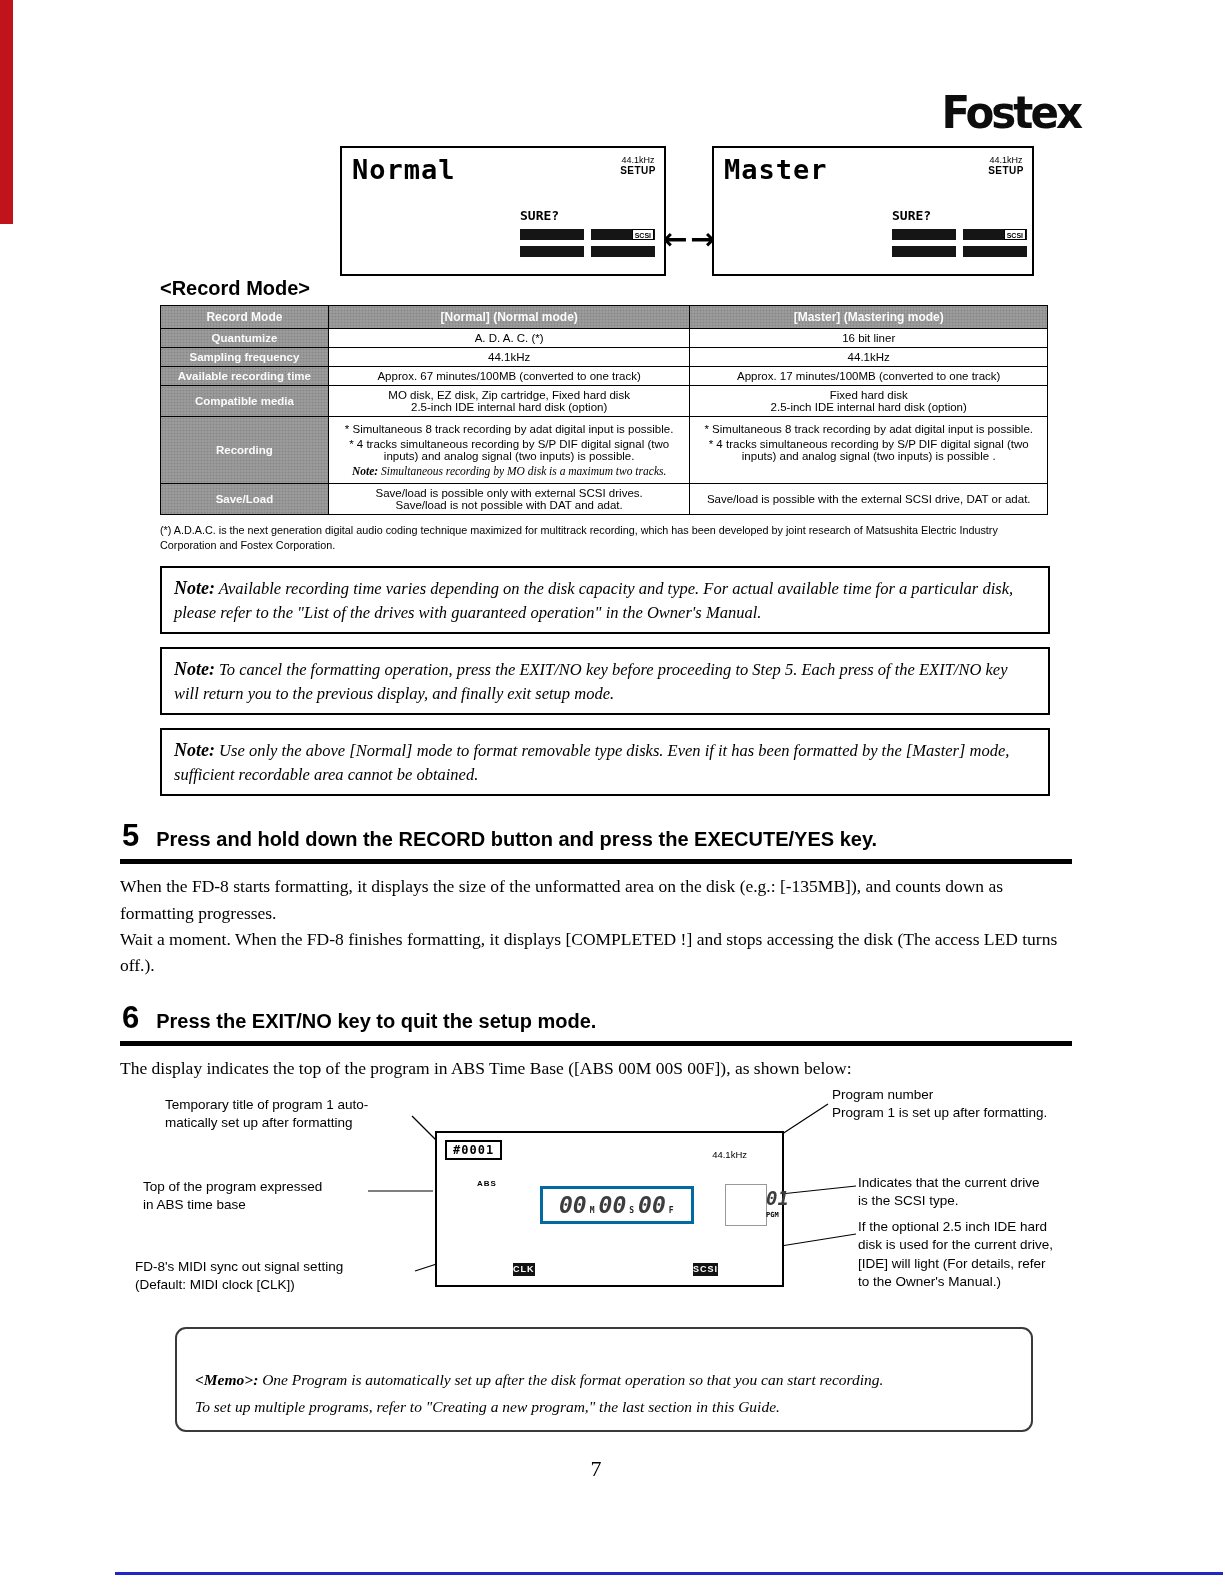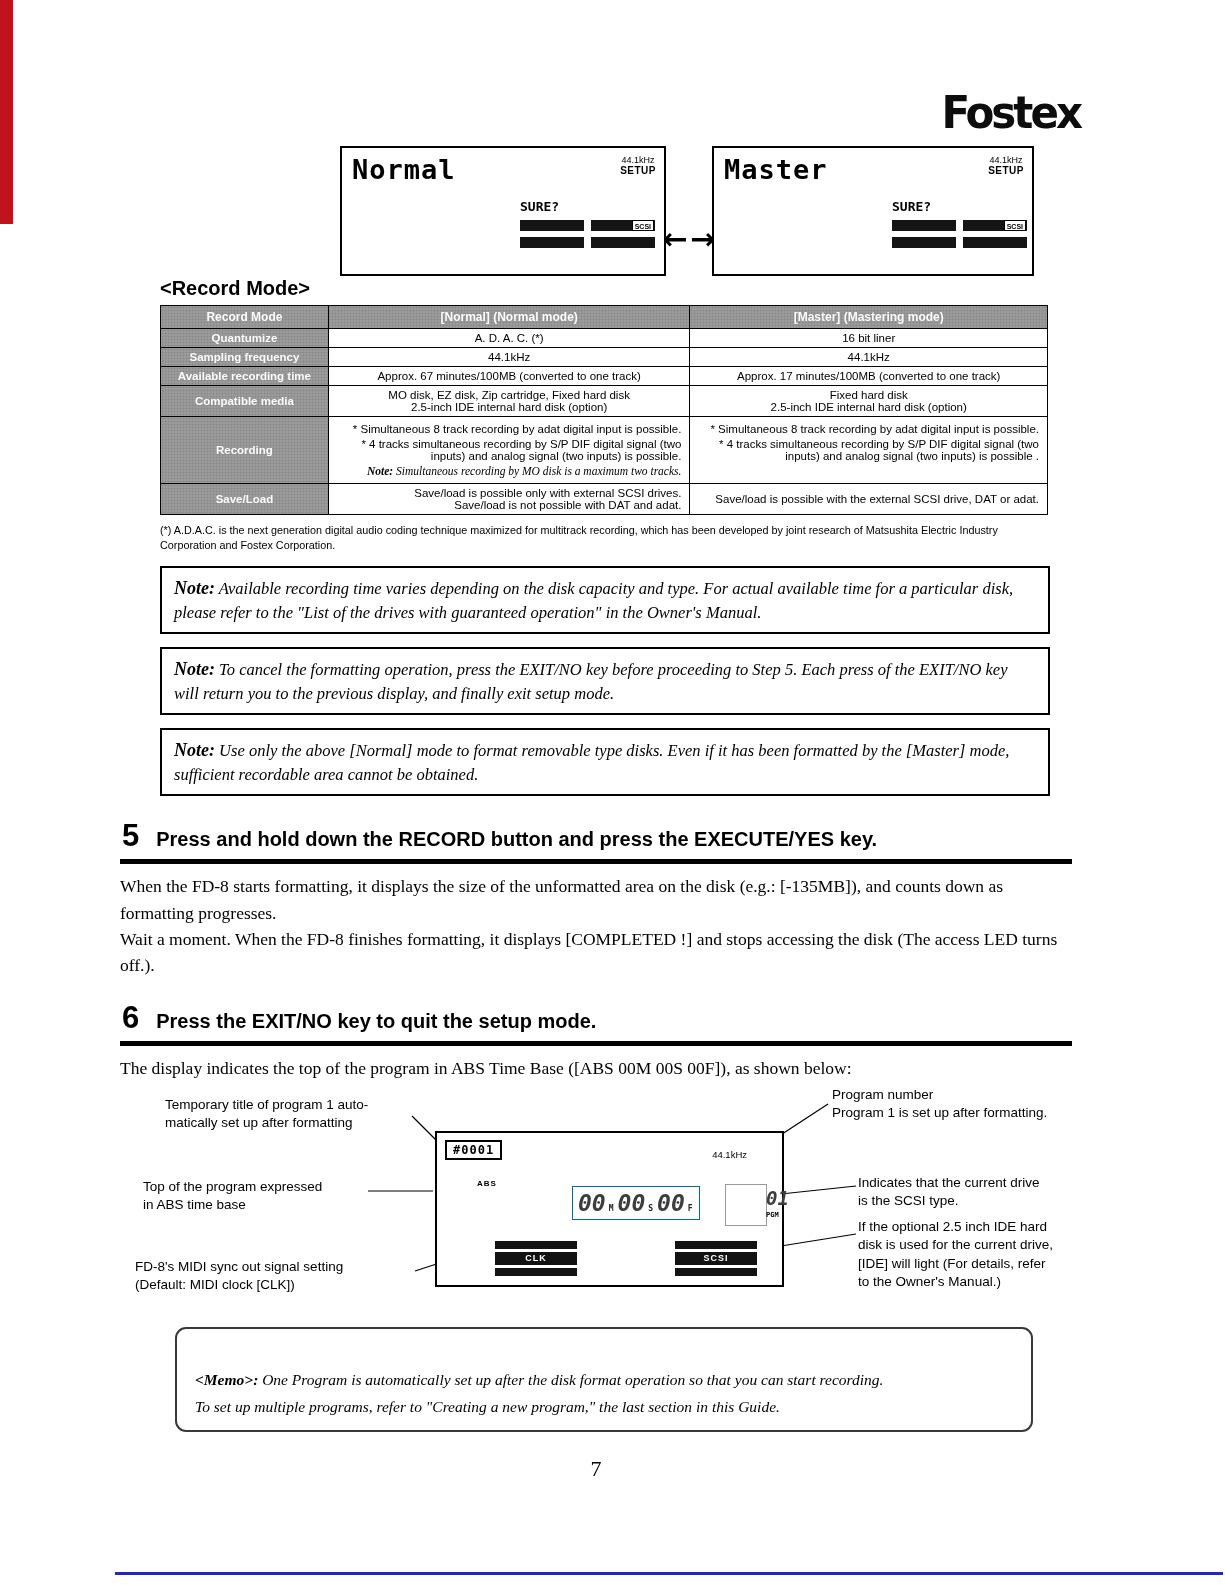--- a/index.html
+++ b/index.html
@@ -18,21 +18,21 @@
   }
 
   
   .lcd-row { position:absolute; left:340px; top:146px; display:flex; align-items:center; }
   .lcd { position:relative; width:322px; height:126px; border:2px solid #000; background:#fff; }
   .lcd-title { position:absolute; left:10px; top:6px; font-family:"DejaVu Sans Mono", monospace;
                font-weight:bold; font-size:27px; letter-spacing:1px; }
   .lcd-right { position:absolute; right:8px; top:7px; text-align:center; }
   .lcd-freq  { font-size:9px; }
   .lcd-setup { font-size:10px; font-weight:bold; letter-spacing:0.5px; }
-  .lcd-group { position:absolute; left:178px; top:51px; width:138px; }
+  .lcd-group { position:absolute; left:178px; top:60px; width:138px; }
   .lcd-sure  { font-family:"DejaVu Sans Mono", monospace; font-weight:bold; font-size:13px; margin-bottom:6px; }
   .bar-grid  { display:grid; grid-template-columns:64px 64px; gap:6px 7px; }
   .bar { height:11px; background:#151515; position:relative; }
   .bar .chip { position:absolute; right:1px; top:0; bottom:0; background:#fff; color:#000;
                font-size:7px; font-weight:bold; padding:0 2px; line-height:11px; border:1px solid #000; box-sizing:border-box; }
   .arrows { width:46px; display:flex; justify-content:center; align-items:center;
             font-size:30px; font-weight:bold; font-family:"DejaVu Sans", sans-serif; gap:2px; margin-top:55px; }
 
   
   .flow { position:absolute; left:120px; top:277px; width:952px; }
@@ -41,21 +41,21 @@
   table.rm { border-collapse:collapse; margin-left:40px; width:888px; font-size:11.5px; }
   .rm th, .rm td { border:1px solid #000; padding:3px 8px; vertical-align:middle; }
   .rm .hatch {
     background-color:#a2a2a2;
     background-image:radial-gradient(circle at 1px 1px, #868686 35%, transparent 42%);
     background-size:3px 3px;
     color:#fbfbfb; font-weight:bold; text-align:center;
   }
   .rm th { height:16px; font-size:12px; }
   .cell-c { text-align:center; }
-  .cell-l { text-align:right; }
+  .cell-l { text-align:center; }
   .pre { white-space:pre-line; }
   .rm p { margin:3px 0; }
   .cell-note { font-family:"Liberation Serif", serif; font-style:italic; }
   .cell-note-label { font-weight:bold; }
 
   .footnote { margin:8px 0 0 40px; width:888px; font-size:10.8px; line-height:1.4; }
 
   .note-box {
     margin:13px 0 0 40px; width:862px; border:2px solid #000; padding:7px 12px;
     font-family:"Liberation Serif", serif; font-style:italic; font-size:16.5px; line-height:1.45;
@@ -74,30 +74,30 @@
   .diagram { position:relative; height:225px; margin-top:4px; }
   .callout { position:absolute; font-size:13.5px; line-height:1.38; white-space:pre-line; }
   svg.lines { position:absolute; left:0; top:0; width:952px; height:225px; }
   svg.lines line { stroke:#000; stroke-width:1.2; }
 
   .d-lcd { position:absolute; left:315px; top:45px; width:345px; height:152px; border:2px solid #000; background:#fff; }
   .d-prog { position:absolute; left:8px; top:7px; border:2px solid #000; padding:1px 6px;
             font-family:"DejaVu Sans Mono", monospace; font-weight:bold; font-size:12px; letter-spacing:1px; }
   .d-abs  { position:absolute; left:40px; top:46px; font-size:8px; font-weight:bold; letter-spacing:1px; }
   .d-freq { position:absolute; right:35px; top:16px; font-size:9.5px; }
-  .d-time { position:absolute; left:103px; top:53px; border:1px solid #0369a1; padding:3px 5px;
+  .d-time { position:absolute; left:103px; top:53px; border:3px solid #0369a1; padding:3px 16px;
             display:flex; align-items:flex-end; gap:3px; font-family:"DejaVu Sans Mono", monospace;
-            font-weight:bold; font-style:italic; font-size:23px; color:#3d3d3d;margin-left:32px; }
+            font-weight:bold; font-style:italic; font-size:23px; color:#3d3d3d; }
   .d-time .unit { font-size:8px; font-style:normal; color:#222; margin:0 1px 3px 0; }
   .d-pgm  { position:absolute; left:288px; top:51px; width:34px; height:42px; border:1px solid #999;
             font-family:"DejaVu Sans Mono", monospace; font-weight:bold; font-style:italic;
             font-size:19px; color:#3d3d3d; text-align:center; box-sizing:border-box; padding-top:2px;padding-left:40px; }
   .d-pgm .pgm-label { display:block; font-size:7px; font-style:normal; color:#000; text-align:right; padding-right:2px; margin-top:2px; }
   .d-cols { position:absolute; bottom:9px; left:58px; right:25px; display:flex; justify-content:space-between; }
-  .d-col  { width:82px; display:flex; flex-direction:column; gap:3px; }
+  .d-col  { width:82px; display:flex; flex-direction:row; gap:18px; }
   .d-bar  { height:8px; background:#121212; }
   .d-label-bar { height:13px; background:#121212; color:#fff; font-size:9px; font-weight:bold;
                  text-align:center; line-height:13px; letter-spacing:1px; }
 
   .memo-box {
     margin:16px 0 0 55px; width:818px; border:2px solid #3a3a3a; border-radius:11px;
     padding:10px 18px; font-family:"Liberation Serif", serif; font-style:italic;
     font-size:15.5px; line-height:1.75;
   }
   .memo-label { font-weight:bold; }

